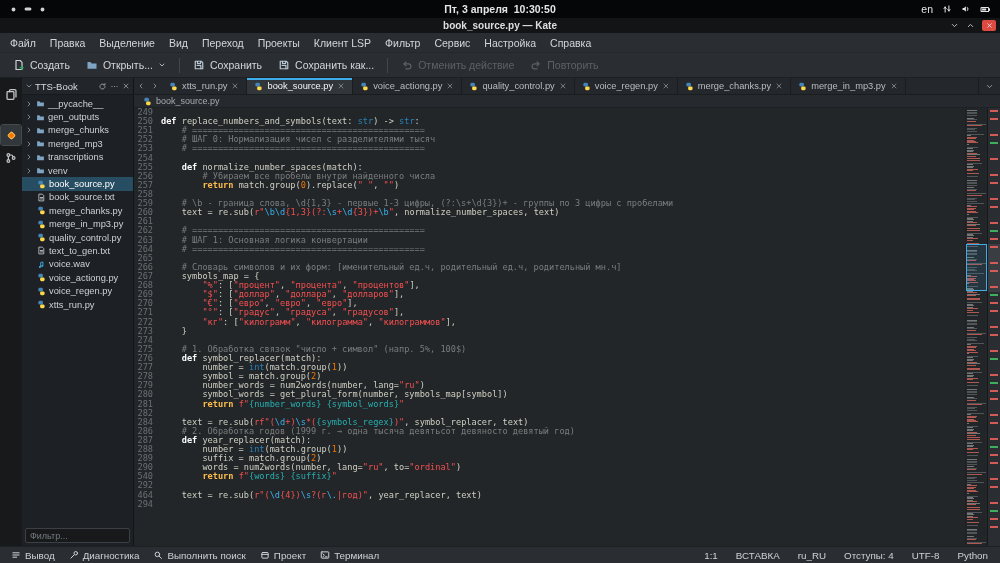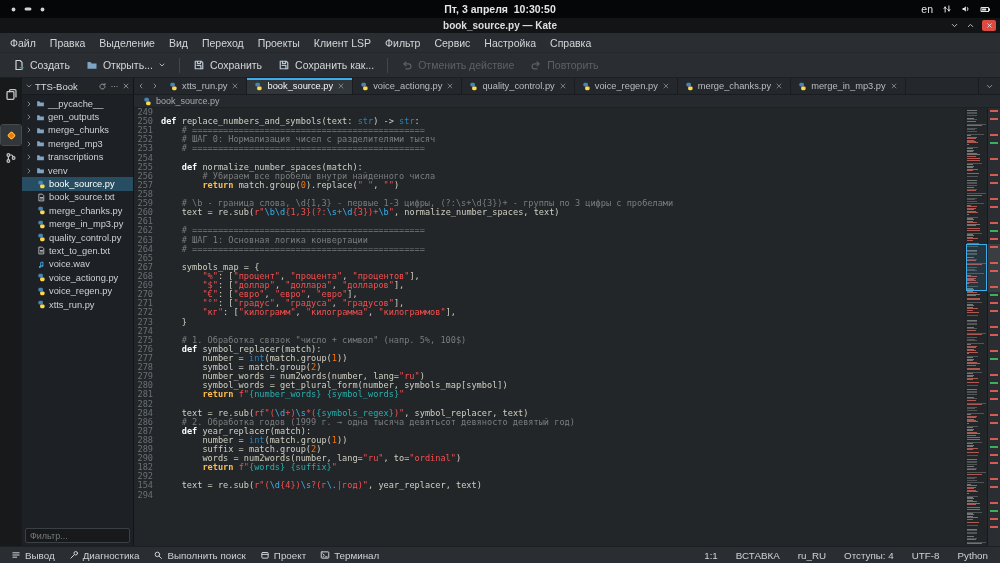--- a/index.html
+++ b/index.html
@@ -673,20 +673,24 @@
             </div>
             <div class="code-row">
               <span class="gutter">264</span>
               <span class="line-text"><span class="tk-c">    # =============================================</span></span>
             </div>
             <div class="code-row">
               <span class="gutter">265</span>
               <span class="line-text"></span>
             </div>
             <div class="code-row">
+              <span class="gutter">266</span>
+              <span class="line-text"><span class="tk-c">    # Словарь символов и их форм: [именительный ед.ч, родительный ед.ч, родительный мн.ч]</span></span>
+            </div>
+            <div class="code-row">
               <span class="gutter">267</span>
               <span class="line-text"><span class="tk-n">    symbols_map = {</span></span>
             </div>
             <div class="code-row">
               <span class="gutter">268</span>
               <span class="line-text"><span class="tk-n">        </span><span class="tk-s">"%"</span><span class="tk-n">: [</span><span class="tk-s">"процент"</span><span class="tk-n">, </span><span class="tk-s">"процента"</span><span class="tk-n">, </span><span class="tk-s">"процентов"</span><span class="tk-n">],</span></span>
             </div>
             <div class="code-row">
               <span class="gutter">269</span>
               <span class="line-text"><span class="tk-n">        </span><span class="tk-s">"$"</span><span class="tk-n">: [</span><span class="tk-s">"доллар"</span><span class="tk-n">, </span><span class="tk-s">"доллара"</span><span class="tk-n">, </span><span class="tk-s">"долларов"</span><span class="tk-n">],</span></span>
@@ -761,29 +765,29 @@
             </div>
             <div class="code-row">
               <span class="gutter">289</span>
               <span class="line-text"><span class="tk-n">        suffix = match.group(</span><span class="tk-num">2</span><span class="tk-n">)</span></span>
             </div>
             <div class="code-row">
               <span class="gutter">290</span>
               <span class="line-text"><span class="tk-n">        words = num2words(number, lang=</span><span class="tk-s">"ru"</span><span class="tk-n">, to=</span><span class="tk-s">"ordinal"</span><span class="tk-n">)</span></span>
             </div>
             <div class="code-row">
-              <span class="gutter">182</span>
+              <span class="gutter">540</span>
               <span class="line-text"><span class="tk-n">        </span><span class="tk-cf">return</span><span class="tk-n"> </span><span class="tk-s">f"</span><span class="tk-sub">{words}</span><span class="tk-s"> </span><span class="tk-sub">{suffix}</span><span class="tk-s">"</span></span>
             </div>
             <div class="code-row">
               <span class="gutter">292</span>
               <span class="line-text"></span>
             </div>
             <div class="code-row">
-              <span class="gutter">154</span>
+              <span class="gutter">464</span>
               <span class="line-text"><span class="tk-n">    text = re.sub(</span><span class="tk-s">r"(</span><span class="tk-e">\d</span><span class="tk-s">{4})</span><span class="tk-e">\s</span><span class="tk-s">?(г</span><span class="tk-e">\.</span><span class="tk-s">|год)"</span><span class="tk-n">, year_replacer, text)</span></span>
             </div>
             <div class="code-row">
               <span class="gutter">294</span>
               <span class="line-text"></span>
             </div>
           </div>
         <div class="minimap">
           <div id="mm-lines">
               <div style="height: 1px; margin-bottom: 0.46px;"></div>

